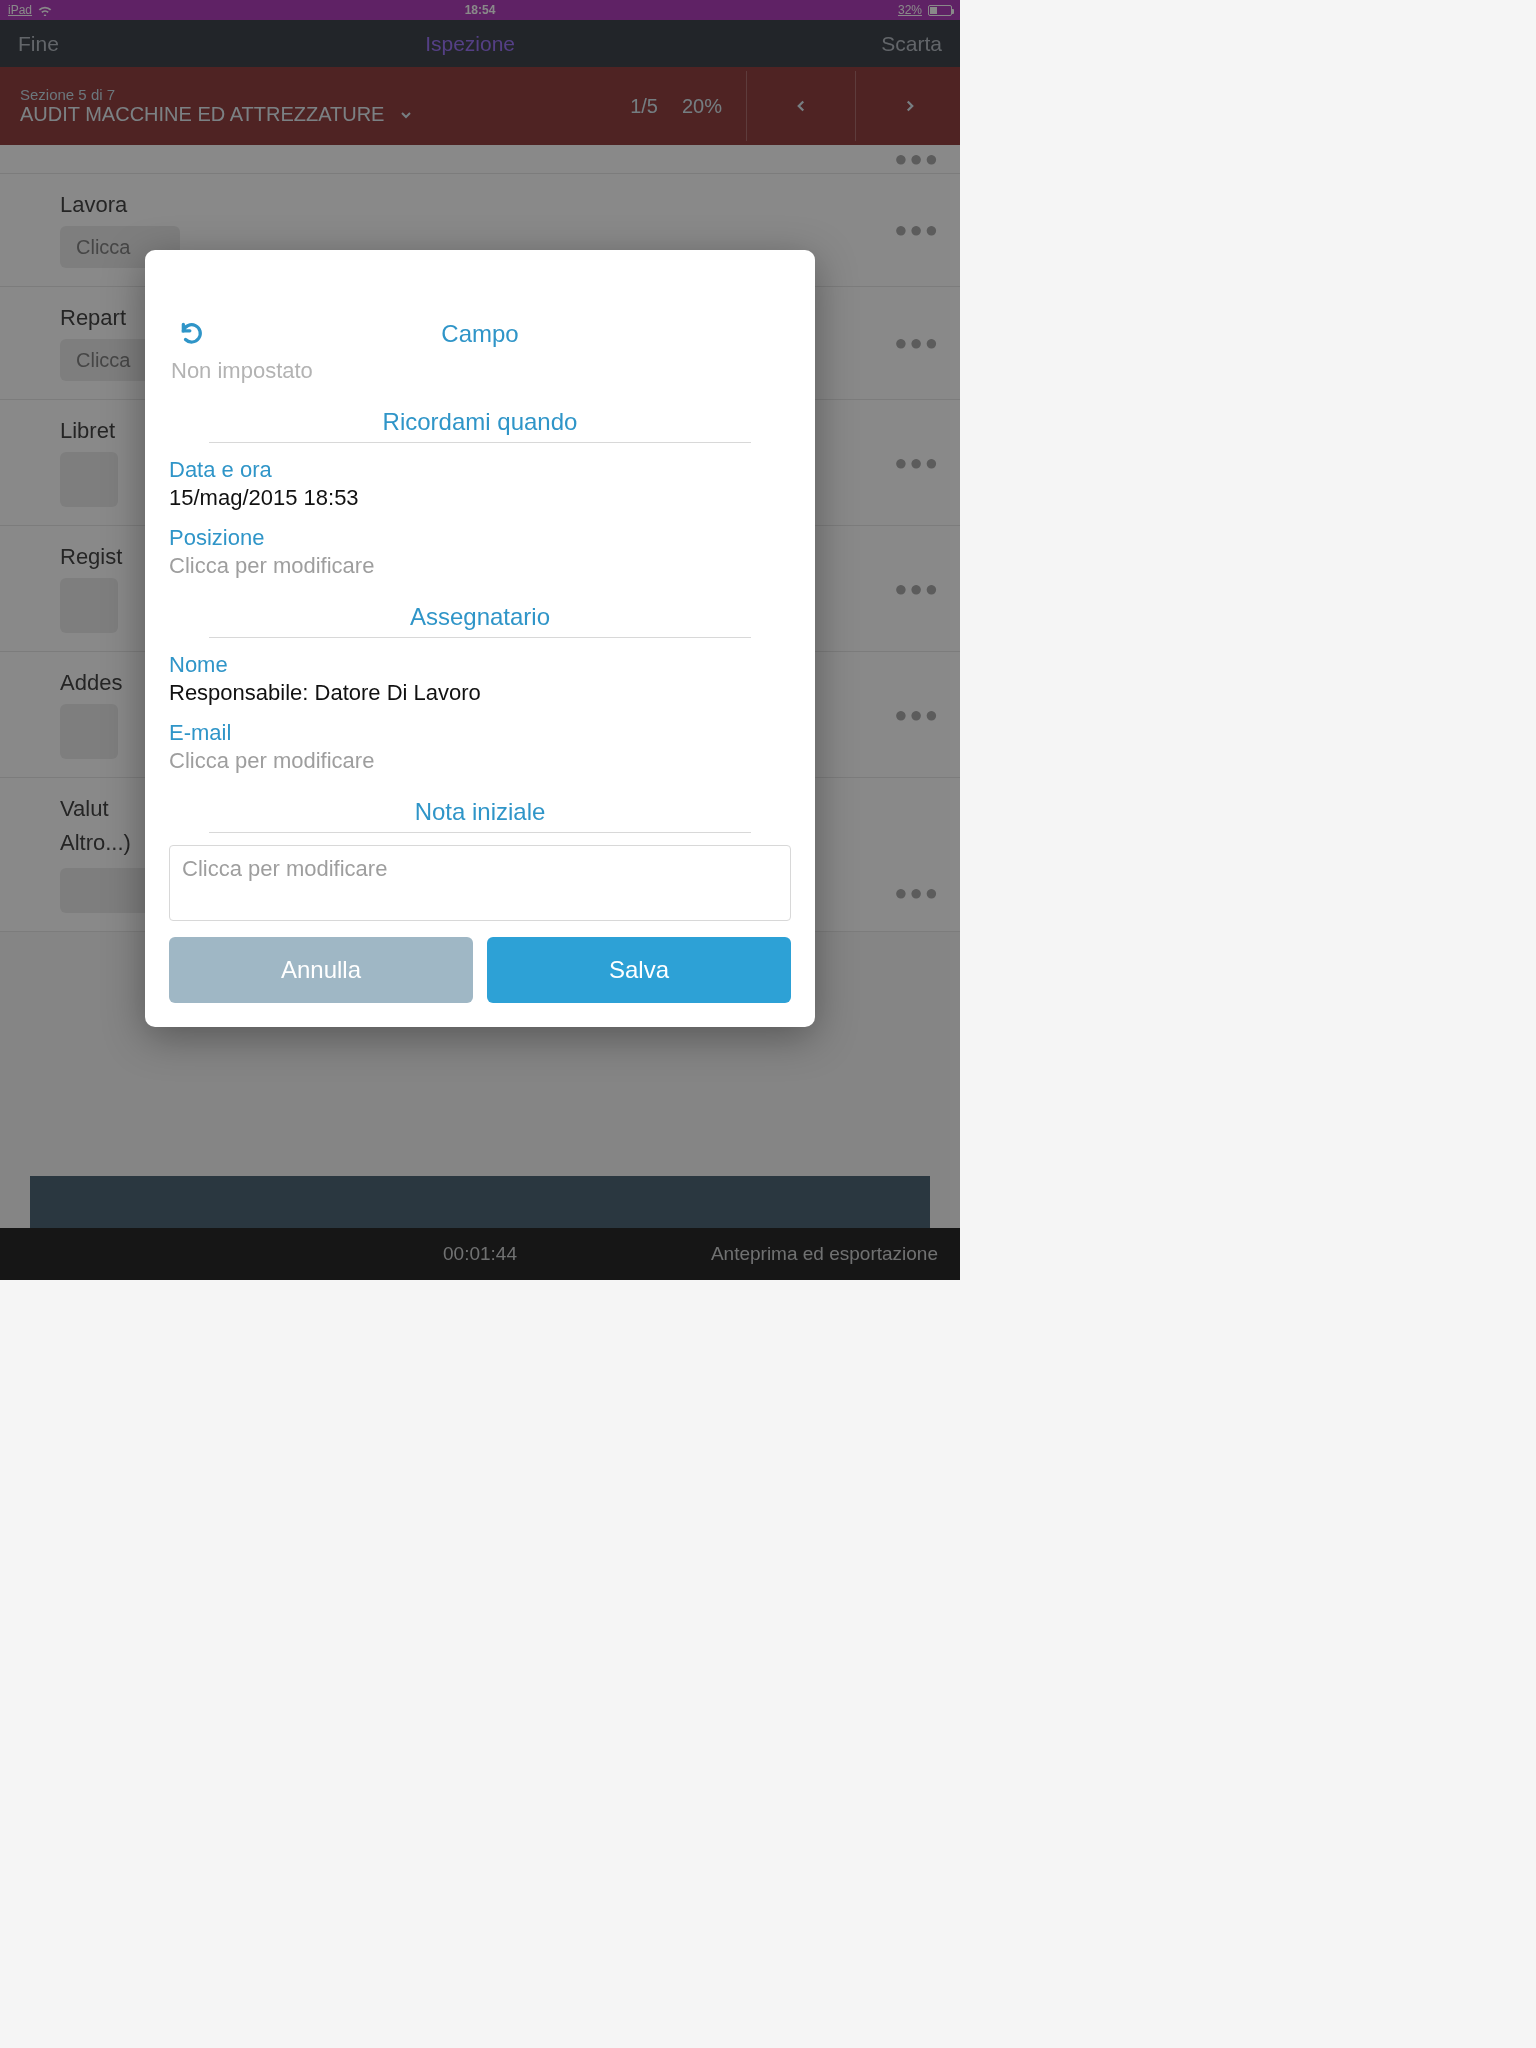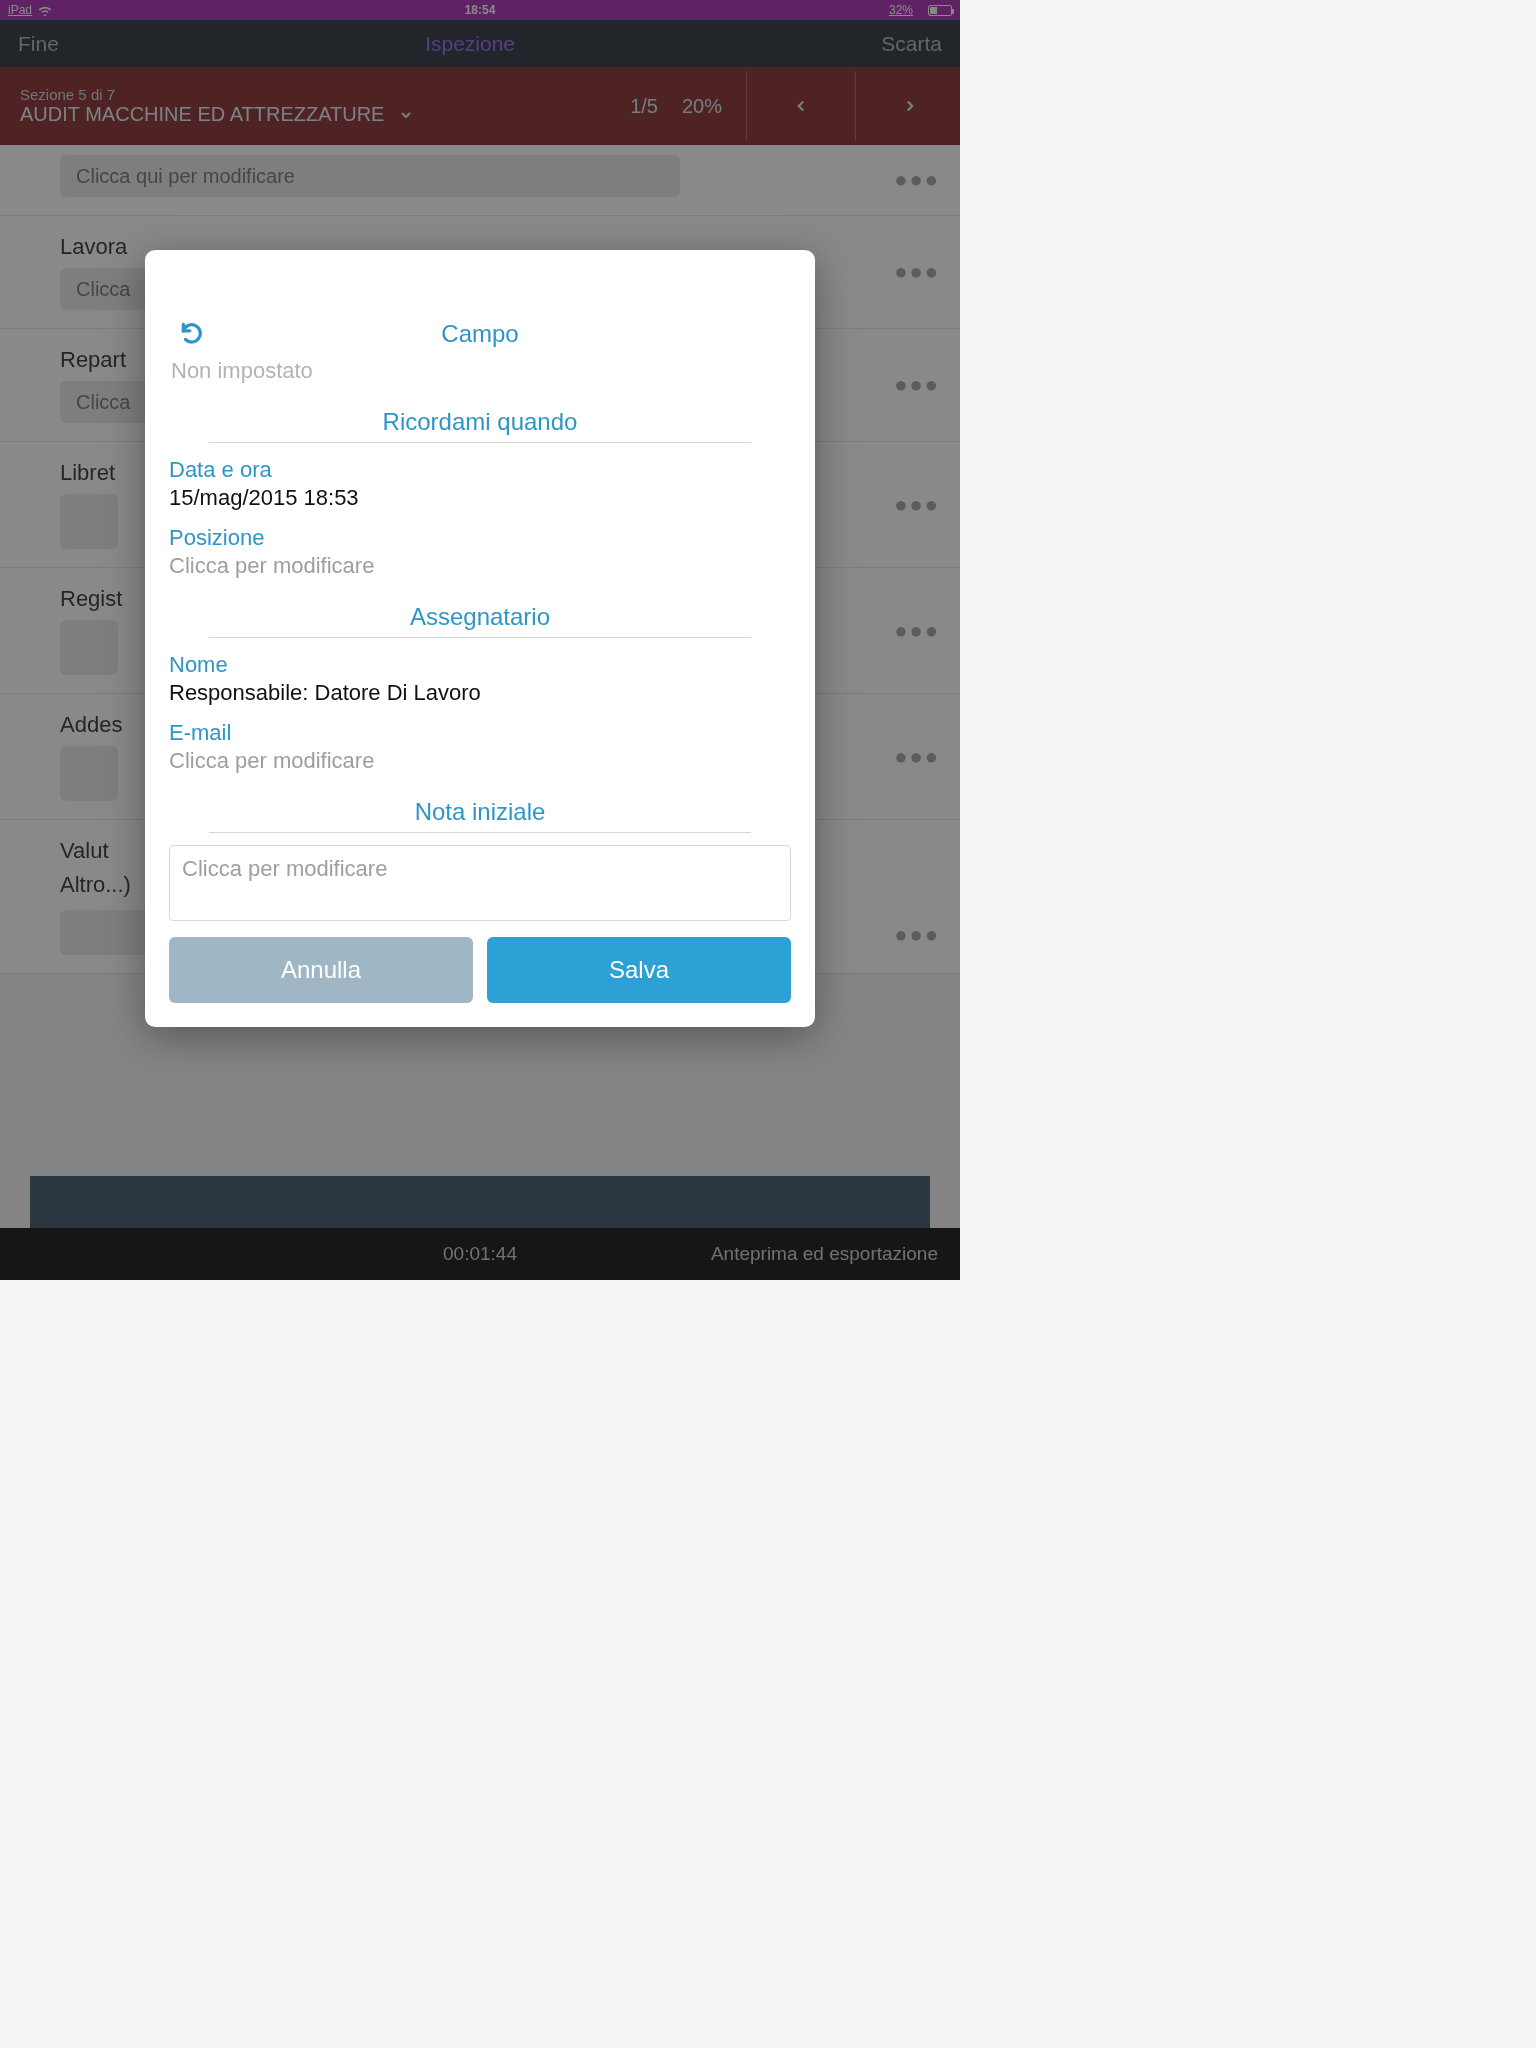--- a/index.html
+++ b/index.html
@@ -1,20 +1,20 @@
 <!DOCTYPE html>
 <html><head>
 <meta charset="utf-8">
 <style>
 * { margin: 0; padding: 0; box-sizing: border-box; font-family: -apple-system, Helvetica Neue, Arial, sans-serif; }
 body { width: 960px; height: 1280px; background: #f5f5f5; position: relative; overflow: hidden; }
 
 .status-bar { height: 20px; background: #a21caf; color: #fff; display: flex; align-items: center; justify-content: space-between; padding: 0 8px; font-size: 12px; text-decoration: underline; }
 .status-left { display: flex; align-items: center; gap: 6px; }
-.status-right { display: flex; align-items: center; gap: 15px; }
+.status-right { display: flex; align-items: center; gap: 6px; }
 .battery-shell { display: inline-block; width: 24px; height: 11px; border: 1px solid #fff; border-radius: 2px; position: relative; }
 .battery-shell::after { content: ""; position: absolute; right: -3px; top: 3px; width: 2px; height: 5px; background: #fff; border-radius: 0 1px 1px 0; }
 .battery-fill { position: absolute; left: 1px; top: 1px; bottom: 1px; width: 32%; background: #fff; }
 
 .nav-bar { height: 47px; background: #1b222b; color: #c0c5cc; display: flex; align-items: center; justify-content: space-between; padding: 0 18px; font-size: 21px; }
 .nav-title { color: #8b5cf6; font-weight: 500; }
 .nav-btn { color: #a9b0b8; cursor: pointer; }
 
 .section-bar { height: 78px; background: #7f1d1d; color: #d7e7ef; display: flex; align-items: center; padding: 0 20px; gap: 24px; }
 .section-info { flex: 1; }
@@ -109,21 +109,20 @@
   <div class="divider-v"></div>
   <div class="arrow-box">
     <svg width="18" height="30" viewBox="0 0 24 24" fill="none" stroke="#d7e7ef" stroke-width="3">
         <polyline points="9 18 15 12 9 6"></polyline>
       </svg>
   </div>
 </div>
 
 <div class="content">
   <div class="item item-top-pad" style="padding-top:10px;">
-    <div class="input-pill">Clicca qui per modificare</div>
     <span class="dots">●●●</span>
   </div>
   <div class="item">
     <div class="item-label">Lavora</div>
     <div class="input-pill" style="width:120px">Clicca</div>
     <span class="dots">●●●</span>
   </div>
   <div class="item">
     <div class="item-label">Repart</div>
     <div class="input-pill" style="width:120px">Clicca</div>

